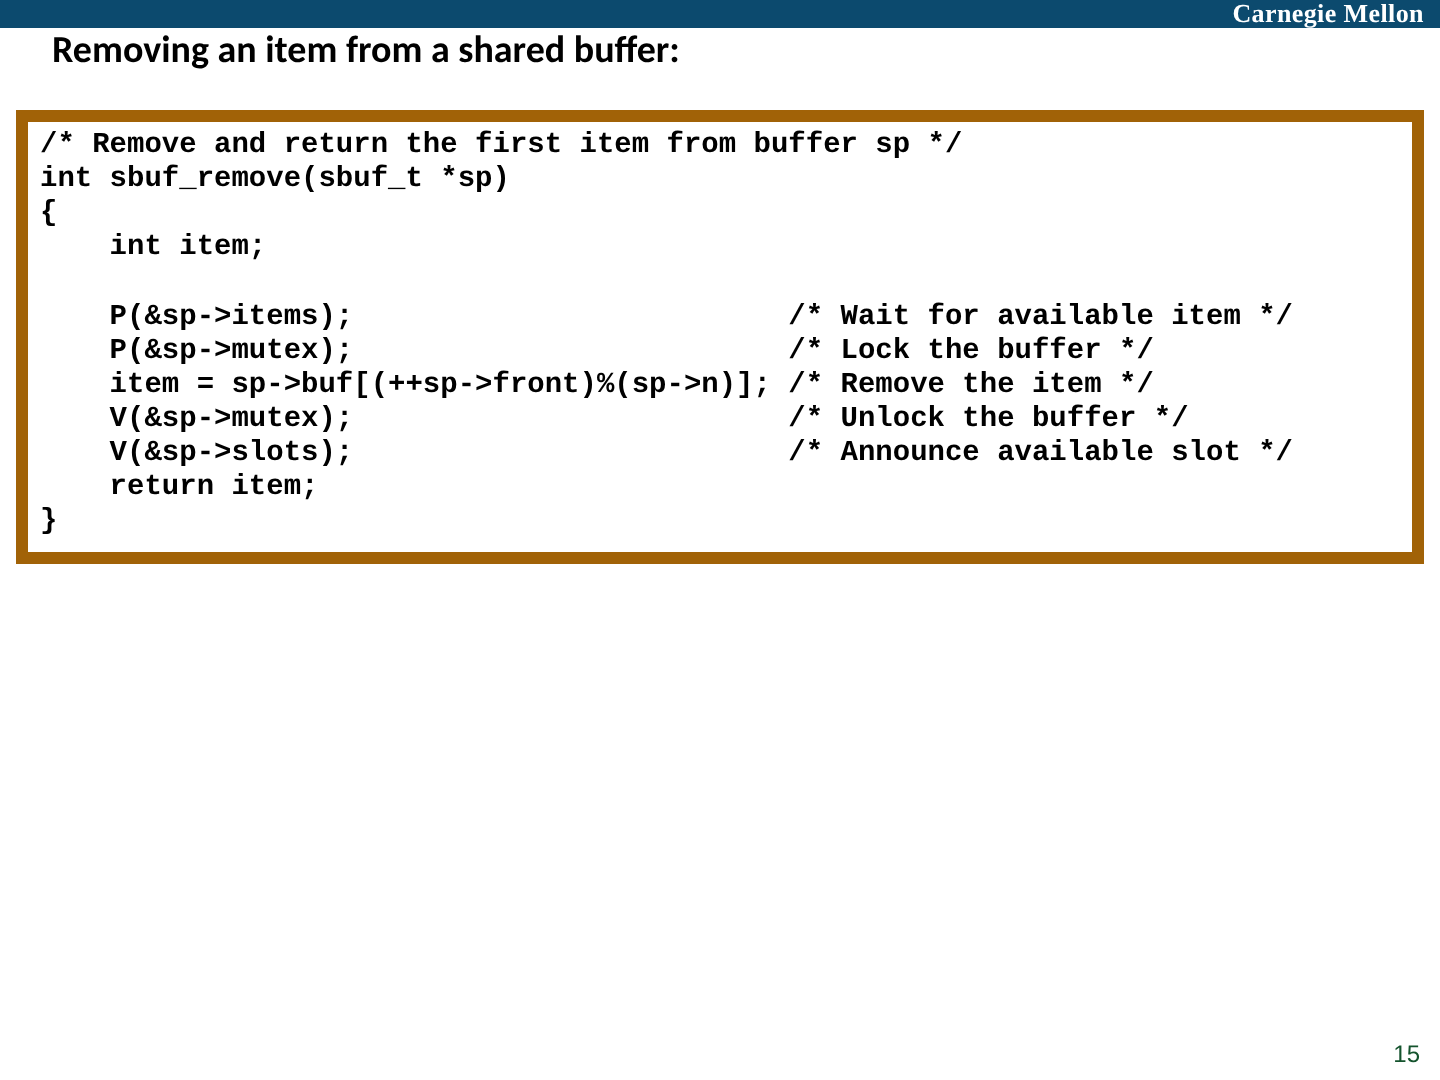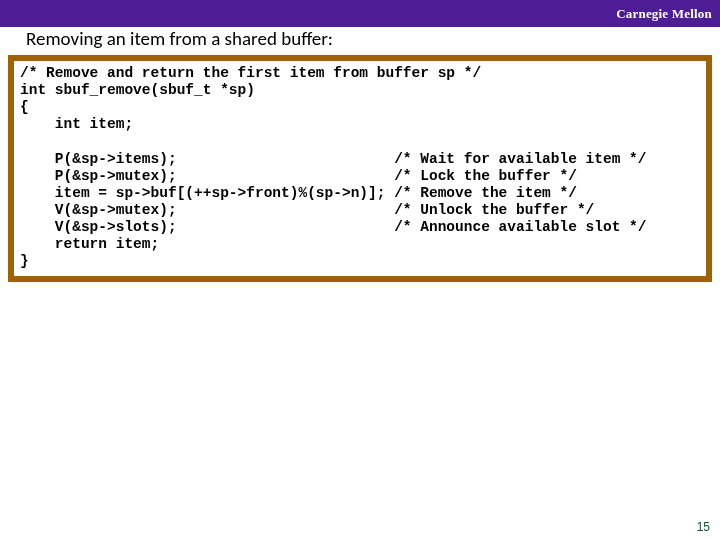--- a/index.html
+++ b/index.html
@@ -1,22 +1,22 @@
 <!DOCTYPE html>
 <html><head>
 <meta charset="utf-8">
 <style>
   * { margin: 0; padding: 0; box-sizing: border-box; }
   html, body { width: 720px; height: 540px; background: #fff; font-family: "Times New Roman", Times, serif; color: #000; }
   .slide { position: relative; width: 720px; height: 540px; }
-  .topbar { height: 27px; background: #4c1d95; display: flex; justify-content: flex-end; align-items: center; padding-right: 8px; }
+  .topbar { height: 14px; background: #0c4a6e; display: flex; justify-content: flex-end; align-items: center; padding-right: 8px; }
   .univ { font-weight: bold; font-size: 13px; color: #fff; letter-spacing: 0.2px; font-family: "Times New Roman", Times, serif; }
   .title { font-size: 32px; font-weight: bold; margin: 14px 0 22px 34px; line-height: 1.1; font-family: Calibri, Arial, sans-serif; }
   .title .mono { font-family: "Courier New", Courier, monospace; font-weight: bold; font-size: 34px; }
-  .subheading { font-size: 19px; font-weight: normal; margin: 0 0 5px 26px; font-family: Calibri, Arial, sans-serif; }
+  .subheading { font-size: 19px; font-weight: bold; margin: 0 0 18px 26px; font-family: Calibri, Arial, sans-serif; }
   .codebox { margin: 0 8px 0 8px; border: 6px solid #a16207; padding: 4px 6px 6px 6px; font-family: "Courier New", Courier, monospace; font-size: 14.5px; line-height: 1.18; white-space: pre; font-weight: bold; }
   .filename { text-align: right; font-family: "Courier New", Courier, monospace; font-size: 14.5px; font-weight: bold; margin: 2px 10px 0 0; }
   .pagenum { position: absolute; bottom: 6px; right: 10px; font-size: 12px; font-family: Arial, sans-serif; color: #14532d; }
 </style>
 </head>
 <body>
 
 <div class="slide">
   <div class="topbar">
     <span class="univ">Carnegie Mellon</span>

